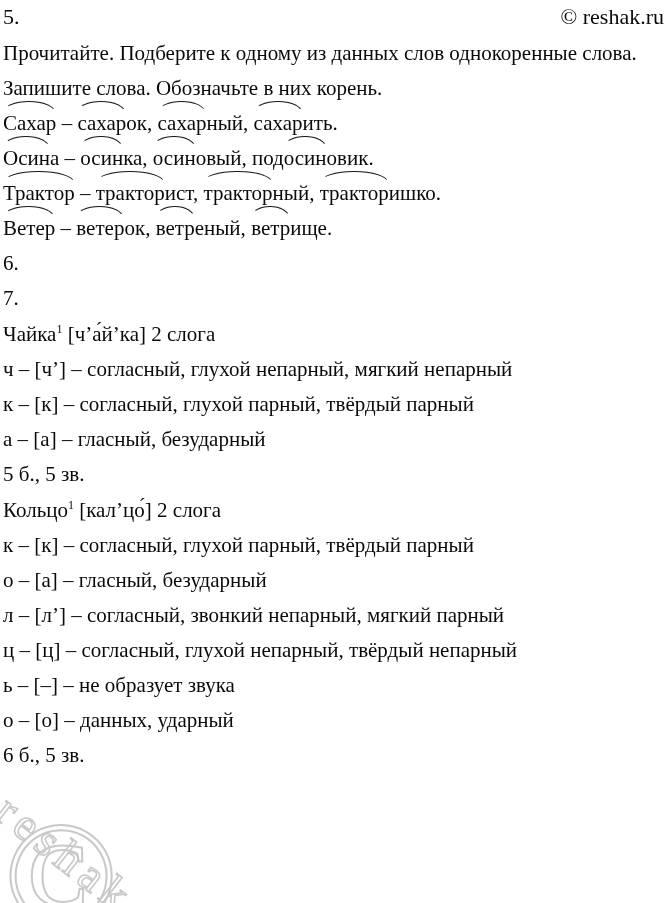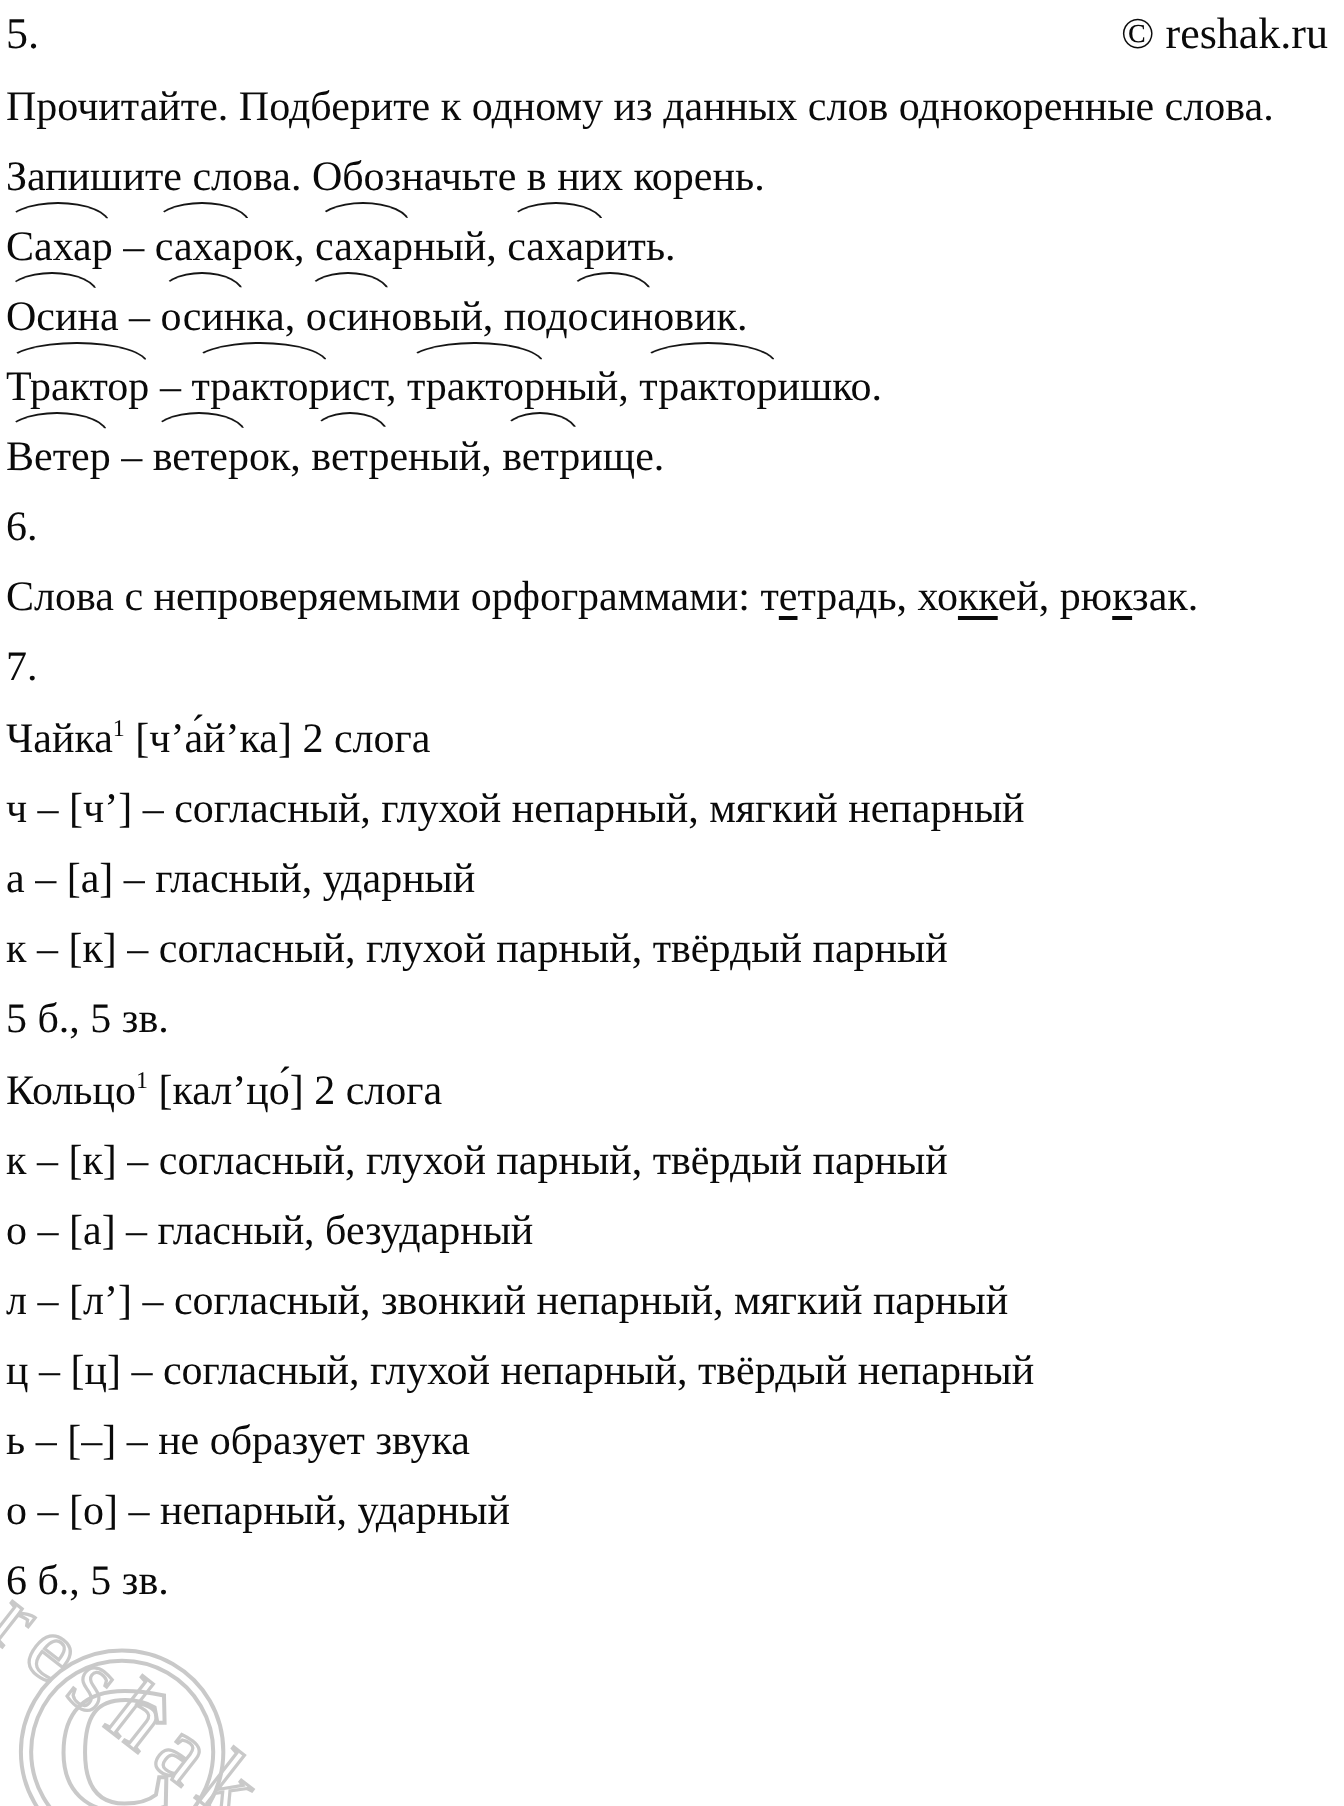--- a/index.html
+++ b/index.html
@@ -66,34 +66,33 @@
   <div>
       <div class="line"><span class="root">Сахар</span><span> – </span><span class="root">сахар</span><span>ок, </span><span class="root">сахар</span><span>ный, </span><span class="root">сахар</span><span>ить.</span></div>
       <div class="line"><span class="root">Осин</span><span>а – </span><span class="root">осин</span><span>ка, </span><span class="root">осин</span><span>овый, под</span><span class="root">осин</span><span>овик.</span></div>
       <div class="line"><span class="root">Трактор</span><span> – </span><span class="root">трактор</span><span>ист, </span><span class="root">трактор</span><span>ный, </span><span class="root">трактор</span><span>ишко.</span></div>
       <div class="line"><span class="root">Ветер</span><span> – </span><span class="root">ветер</span><span>ок, </span><span class="root">ветр</span><span>еный, </span><span class="root">ветр</span><span>ище.</span></div>
     </div>
 
   <div class="num-line">6.</div>
 
   <div>
-      <div class="line"><span>Слова с непроверяемыми орфограммами: т</span><span class="under">е</span><span>традь, хо</span><span class="under">кк</span><span>ей, рю</span><span class="under">к</span><span>зак.</span></div>
     </div>
 
   <div class="num-line">7.</div>
 
   <div>
       <div class="line block-title"><span>Чайка</span><sup>1</sup><span> [ч’а́й’ка] 2 слога</span></div>
       <div class="line"><span>ч – [ч’] – согласный, глухой непарный, мягкий непарный</span></div>
-      <div class="line"><span>а – [а] – гласный, ударный</span></div>
       <div class="line"><span>к – [к] – согласный, глухой парный, твёрдый парный</span></div>
+      <div class="line"><span>а – [а] – гласный, безударный</span></div>
       <div class="line"><span>5 б., 5 зв.</span></div>
       <div class="line block-title"><span>Кольцо</span><sup>1</sup><span> [кал’цо́] 2 слога</span></div>
       <div class="line"><span>к – [к] – согласный, глухой парный, твёрдый парный</span></div>
       <div class="line"><span>о – [а] – гласный, безударный</span></div>
       <div class="line"><span>л – [л’] – согласный, звонкий непарный, мягкий парный</span></div>
       <div class="line"><span>ц – [ц] – согласный, глухой непарный, твёрдый непарный</span></div>
       <div class="line"><span>ь – [–] – не образует звука</span></div>
-      <div class="line"><span>о – [о] – непарный, ударный</span></div>
+      <div class="line"><span>о – [о] – данных, ударный</span></div>
       <div class="line"><span>6 б., 5 зв.</span></div>
     </div>
 
 </div>
 
 </body></html>

